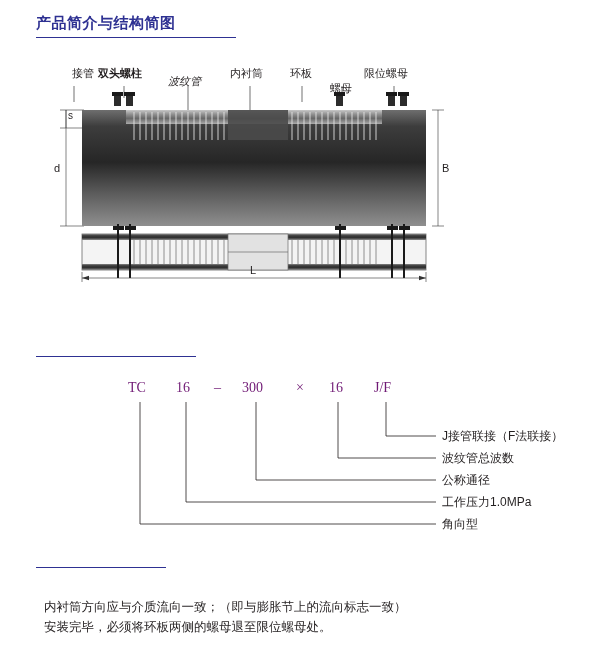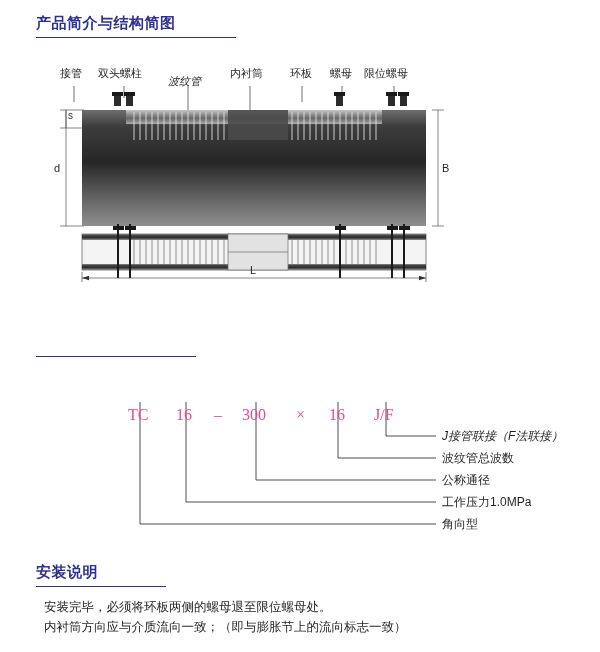--- a/index.html
+++ b/index.html
@@ -59,24 +59,23 @@
   #code-wrap {
     position: absolute;
     left: 100px;
     top: 380px;
     width: 430px;
     height: 160px;
     font-family: "Liberation Serif", serif;
   }
   .code-token {
     position: absolute;
-    font-size: 16px;
-    color: #ec4899;
+    font-size: 14px;
+    color: #701a75;
     white-space: nowrap;
-    margin-top: 26px;
   }
   .code-desc {
     position: absolute;
     font-size: 12px;
     color: #231f20;
     white-space: nowrap;
     font-family: "Liberation Sans", sans-serif;
   }
 
   
@@ -277,26 +276,26 @@
       <line x1="374" y1="206" x2="374" y2="216"></line>
       <line x1="30" y1="212" x2="374" y2="212"></line>
     </g>
     <g fill="#333">
       <path d="M30,212 l7,-2.2 l0,4.4 z"></path>
       <path d="M374,212 l-7,-2.2 l0,4.4 z"></path>
     </g>
   </svg>
 
   
-  <span class="callout-label" style="left:8px;  top:0px;">接管</span>
-  <span class="callout-label" style="left:46px; top:0px;">双头螺柱</span>
+  <span class="callout-label" style="left:20px;  top:0px;">接管</span>
+  <span class="callout-label" style="left:46px; top:0px;font-weight:bold;">双头螺柱</span>
   <span class="callout-label" style="left:116px;top:8px;font-style:italic;">波纹管</span>
   <span class="callout-label" style="left:178px;top:0px;">内衬筒</span>
   <span class="callout-label" style="left:238px;top:0px;font-family:Liberation Serif, serif;">环板</span>
-  <span class="callout-label" style="left:278px;top:0px;">螺母</span>
+  <span class="callout-label" style="left:278px;top:15px;">螺母</span>
   <span class="callout-label" style="left:312px;top:0px;text-align:right;">限位螺母</span>
 
   
   <span class="callout-label" style="left:16px; top:44px; font-size:10px;">s</span>
   <span class="callout-label" style="left:2px;  top:96px; font-size:11px;">d</span>
   <span class="callout-label" style="left:390px;top:96px; font-size:11px;">B</span>
   <span class="callout-label" style="left:198px;top:198px;font-size:11px;">L</span>
 </div>
 
 <div id="sec2">
@@ -325,28 +324,27 @@
   </svg>
 
   <span class="code-token" style="left:28px; top:0px;">TC</span>
   <span class="code-token" style="left:76px; top:0px;">16</span>
   <span class="code-token" style="left:114px;top:0px;">–</span>
   <span class="code-token" style="left:142px;top:0px;">300</span>
   <span class="code-token" style="left:196px;top:0px;">×</span>
   <span class="code-token" style="left:229px;top:0px;">16</span>
   <span class="code-token" style="left:274px;top:0px;">J/F</span>
 
-  <span class="code-desc" style="left:342px;top:48px;font-style:italic;">J接管联接（F法联接）</span>
+  <span class="code-desc" style="left:342px;top:48px;">J接管联接（F法联接）</span>
   <span class="code-desc" style="left:342px;top:70px;">波纹管总波数</span>
   <span class="code-desc" style="left:342px;top:92px;">公称通径</span>
   <span class="code-desc" style="left:342px;top:114px;">工作压力1.0MPa</span>
   <span class="code-desc" style="left:342px;top:136px;">角向型</span>
 </div>
 
 <div id="sec3">
-  <div class="section-title">安装说明</div>
   <div class="title-underline"></div>
 </div>
 
 <div id="install-text">
+  <div>内衬筒方向应与介质流向一致；（即与膨胀节上的流向标志一致）</div>
   <div>安装完毕，必须将环板两侧的螺母退至限位螺母处。</div>
-  <div>内衬筒方向应与介质流向一致；（即与膨胀节上的流向标志一致）</div>
 </div>
 
 </body></html>

